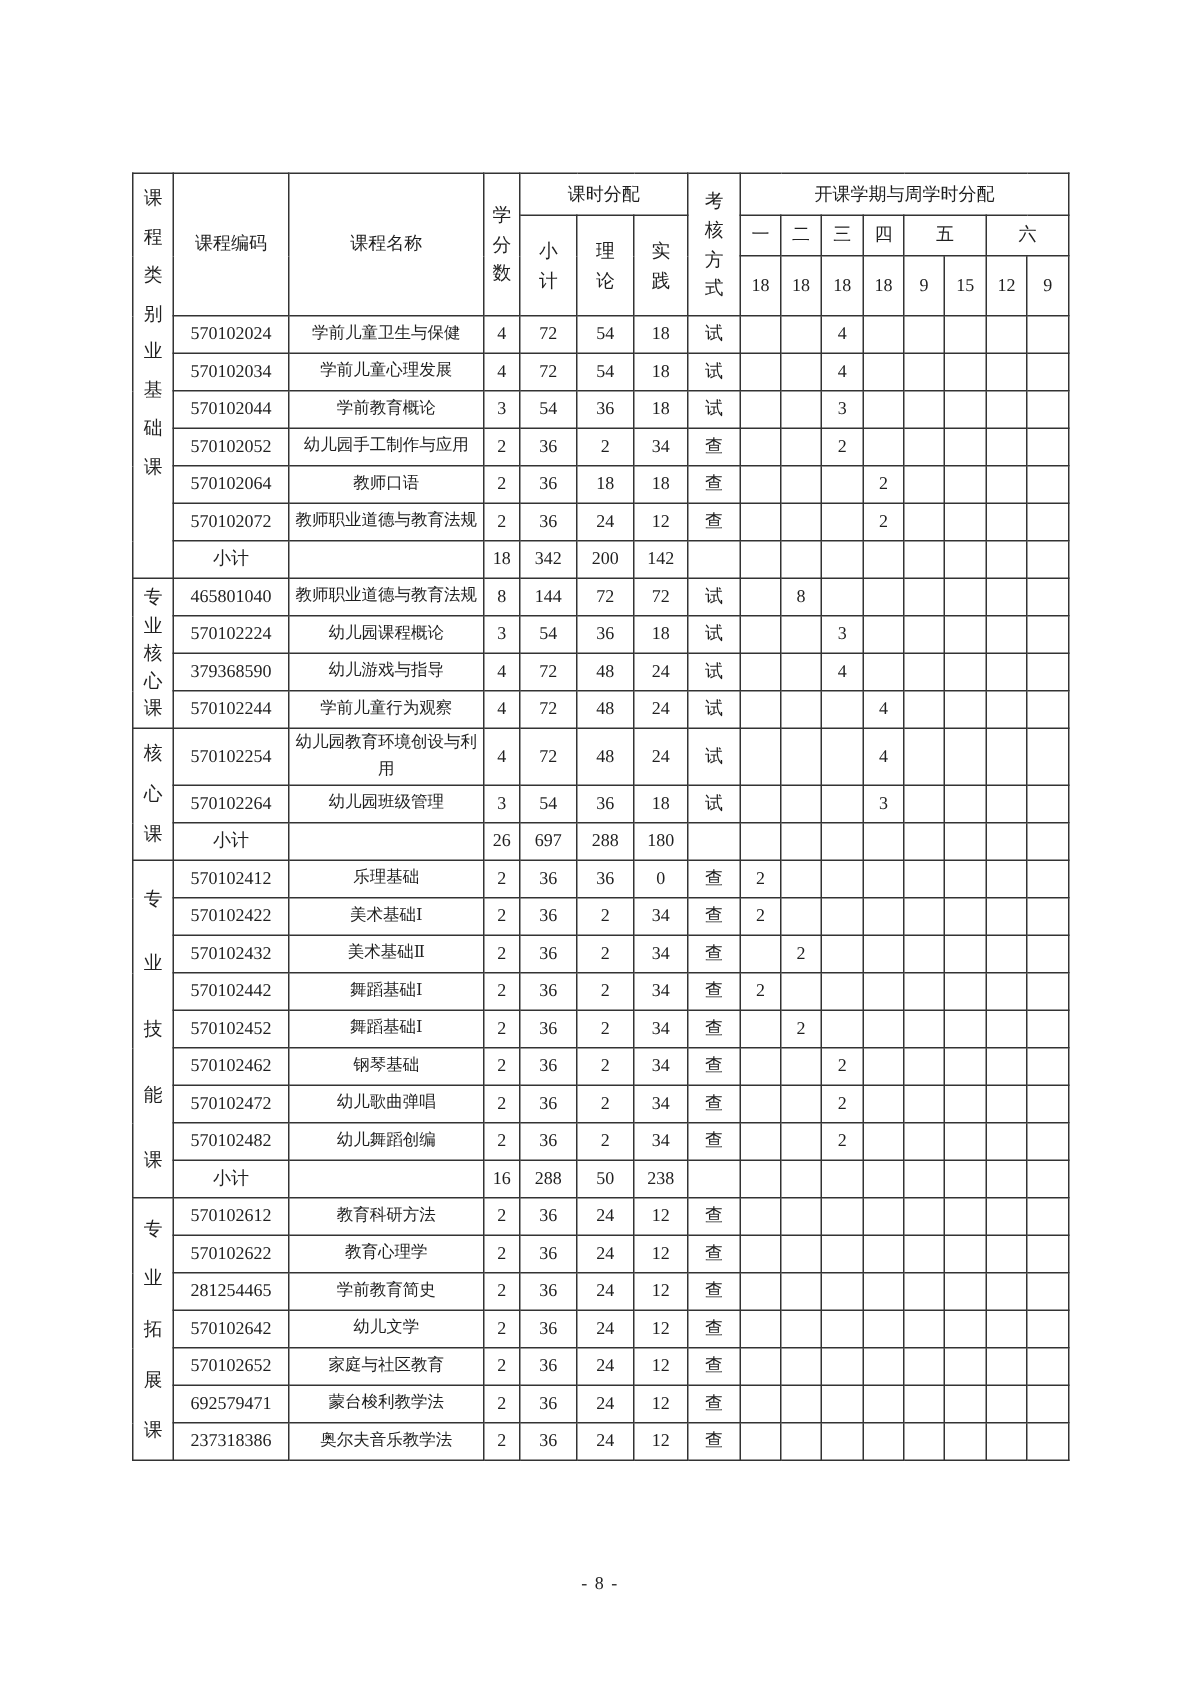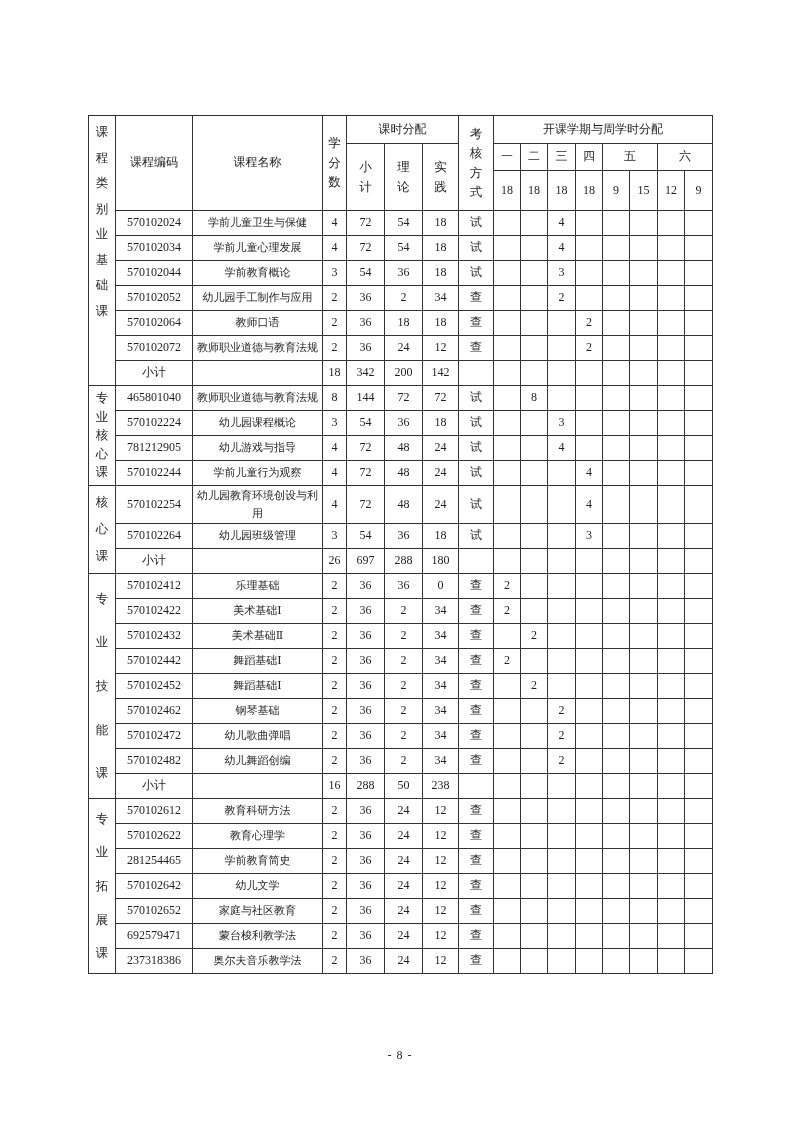--- a/index.html
+++ b/index.html
@@ -280,21 +280,21 @@
           <td></td>
           <td></td>
           <td>3</td>
           <td></td>
           <td></td>
           <td></td>
           <td></td>
           <td></td>
         </tr>
         <tr class="data-row">
-          <td>781212905</td>
+          <td>379368590</td>
           <td class="name-cell">幼儿游戏与指导</td>
           <td>4</td>
           <td>72</td>
           <td>48</td>
           <td>24</td>
           <td>试</td>
           <td></td>
           <td></td>
           <td>4</td>
           <td></td>

